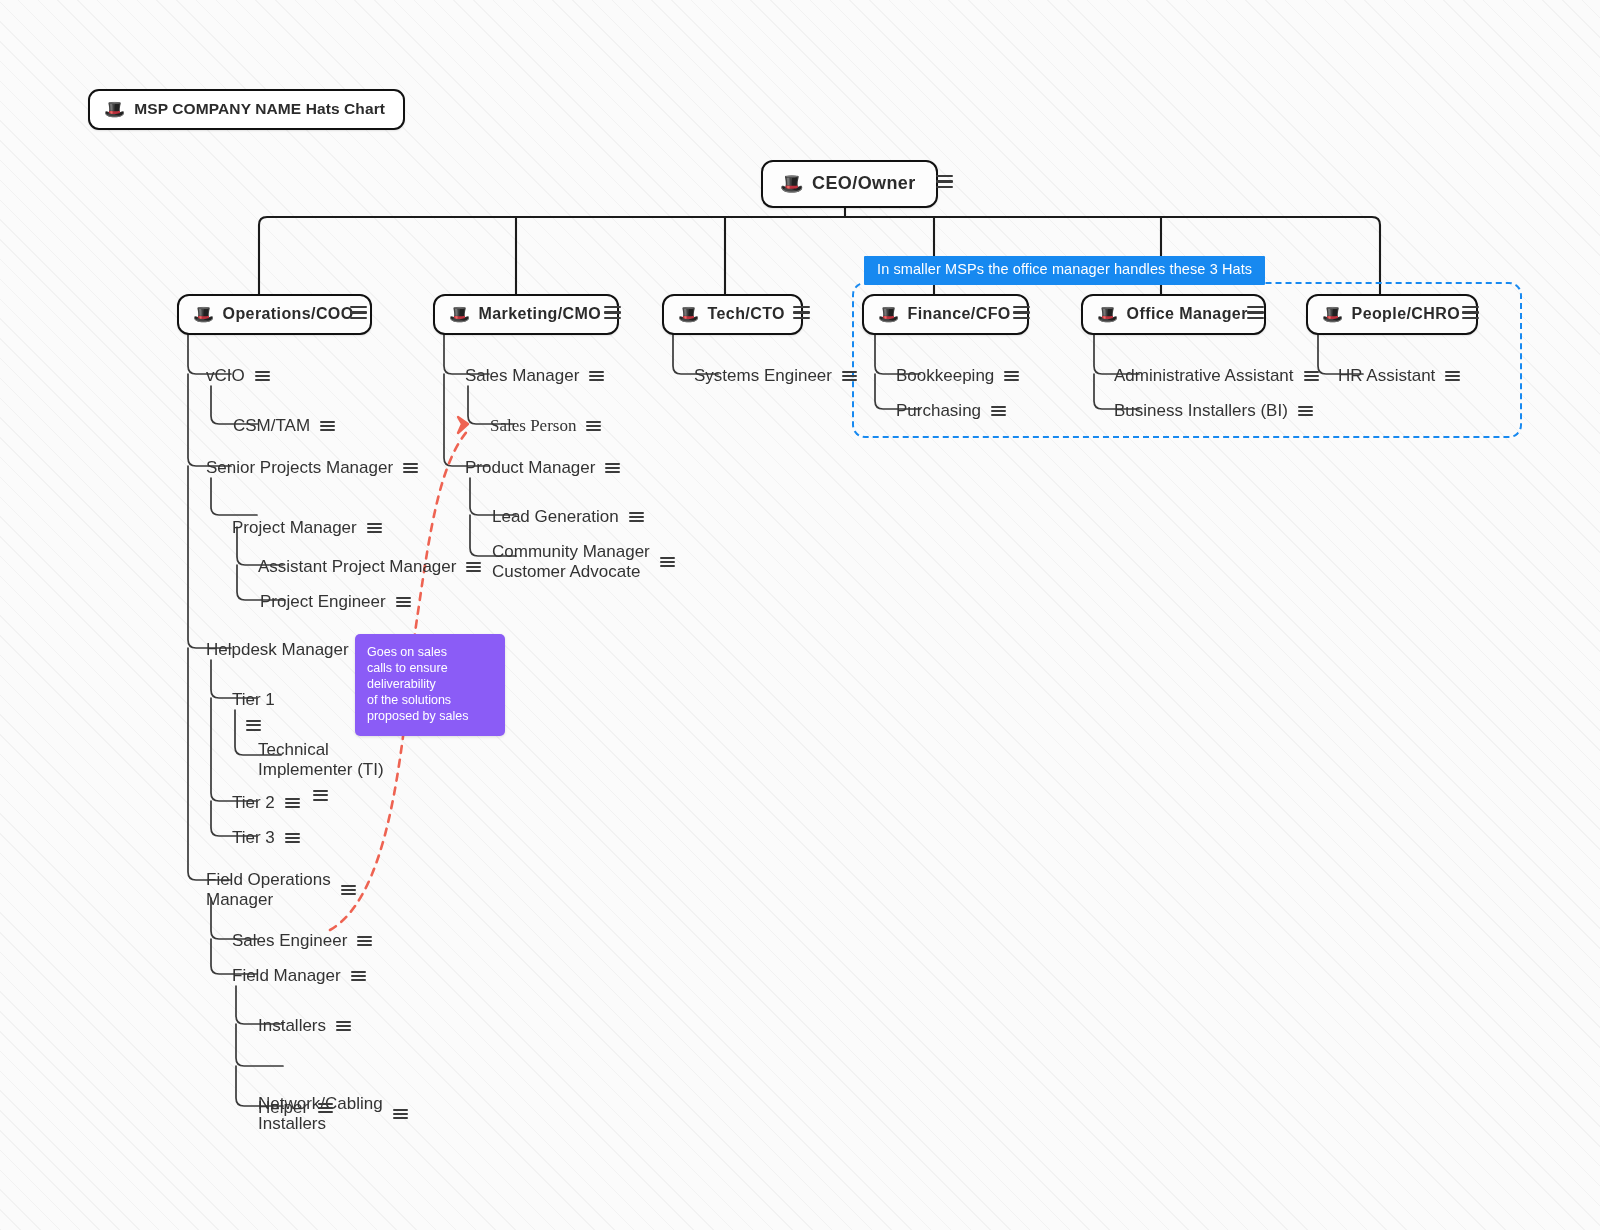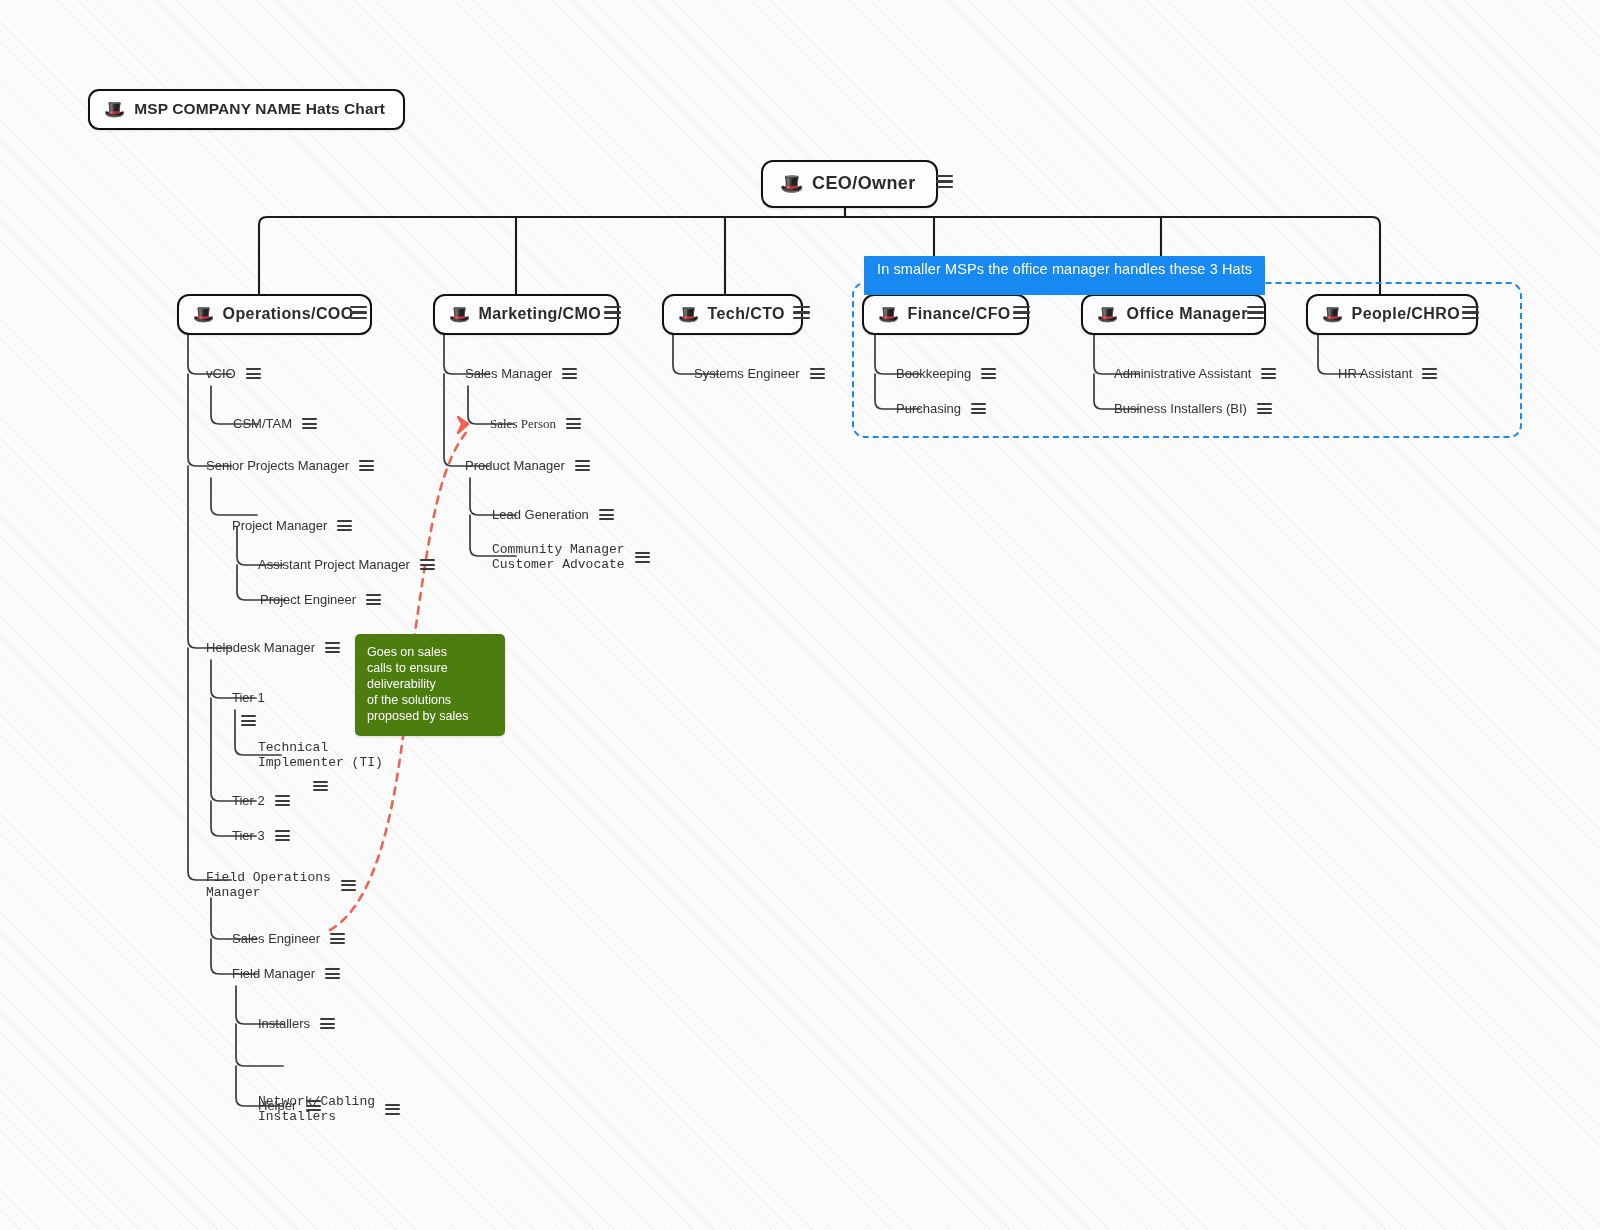--- a/index.html
+++ b/index.html
@@ -80,27 +80,27 @@
     display: inline-block;
   }
   .hat-node.ceo .hat-emoji { font-size: 19px; }
 
   
   .leaf-node {
     position: absolute;
     display: flex;
     align-items: center;
     gap: 10px;
-    font-size: 13px;
+    font-size: 17px;
     color: #333333;
     white-space: nowrap;
     z-index: 4;
   }
   .leaf-label { line-height: 1.18; }
-  .leaf-label.two-line { white-space: pre-line; font-family: Liberation Mono, monospace; }
+  .leaf-label.two-line { white-space: pre-line; }
 
   
   .burger {
     display: inline-flex;
     flex-direction: column;
     justify-content: center;
     gap: 2.5px;
     width: 15px;
     flex: 0 0 auto;
     cursor: pointer;
@@ -117,21 +117,21 @@
     z-index: 5;
   }
   .burger.big { width: 17px; gap: 3px; }
   .burger.big i { height: 2.3px; }
 
   
   .blue-banner {
     position: absolute;
     left: 864px;
     top: 256px;
-    padding: 5px 13px 18px;
+    padding: 5px 13px 8px;
     background: #1789f0;
     color: #ffffff;
     font-size: 14.5px;
     letter-spacing: .1px;
     white-space: nowrap;
     z-index: 6;
     border-radius: 1px;
   }
 
   
@@ -147,21 +147,21 @@
     background: transparent;
   }
 
   
   .note-card {
     position: absolute;
     left: 355px;
     top: 634px;
     width: 126px;
     padding: 10px 12px 12px;
-    background: #4d7c0f;
+    background: #8b5cf6;
     color: #ffffff;
     font-size: 12.5px;
     line-height: 1.28;
     border-radius: 5px;
     white-space: pre-line;
     z-index: 6;
     box-shadow: 0 1px 3px rgba(0,0,0,.12);
   }
 </style>
 </head>

